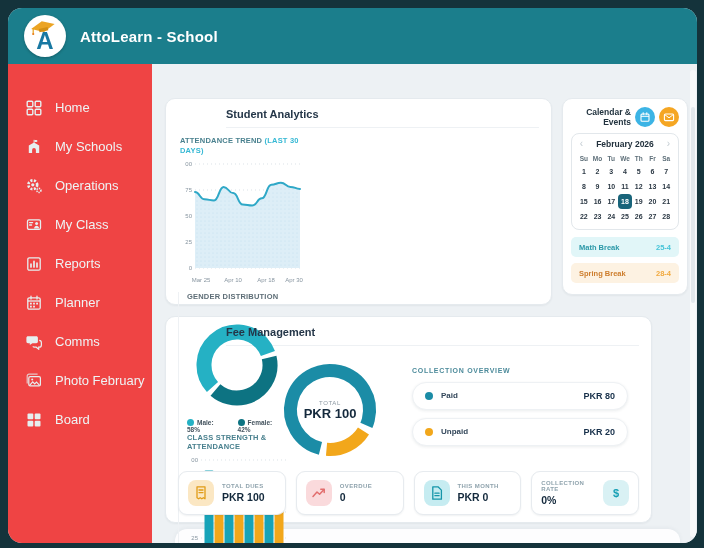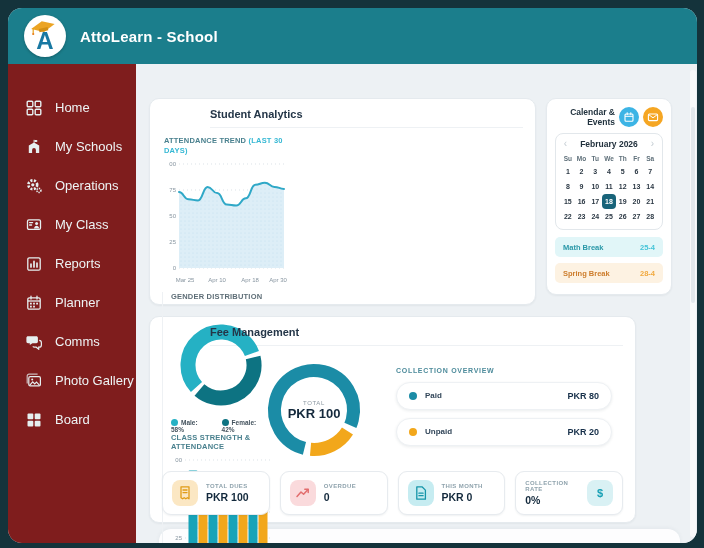--- a/index.html
+++ b/index.html
@@ -6,21 +6,21 @@
   body{
     width:704px;height:548px;background:#14333b;overflow:hidden;position:relative;
     font-family:"Liberation Sans", sans-serif;
   }
   .frame{position:absolute;left:8px;top:8px;width:689px;height:535px;border-radius:14px;
     overflow:hidden;background:#edf1f4;display:flex;flex-direction:column;}
   .header{height:56px;background:#1b7e8c;display:flex;align-items:center;padding:0 16px;gap:14px;flex:0 0 auto;}
   .logo{width:42px;height:42px;border-radius:50%;background:#fff;display:flex;align-items:center;justify-content:center;box-shadow:0 1px 3px rgba(0,0,0,.25);}
   .app-title{color:#fff;font-weight:bold;font-size:15px;letter-spacing:.2px;}
   .app-body{flex:1;display:flex;min-height:0;}
-  .sidebar{width:128px;background:#7f1d1d;padding-top:24px;box-sizing:border-box;flex:0 0 auto;}
+  .sidebar{width:144px;background:#ef4444;padding-top:24px;box-sizing:border-box;flex:0 0 auto;}
   .nav-item{display:flex;align-items:center;gap:13px;height:39px;padding-left:18px;color:#eef4f5;font-size:13px;cursor:pointer;}
   .nav-item svg{flex:0 0 auto;display:block;color:#e6eff0;}
   .content{flex:1;position:relative;padding:34px 9px 0 13px;box-sizing:border-box;min-width:0;background:#edf1f4;}
   .row1{display:flex;gap:10px;}
   .card{background:#fff;border:1px solid #e5eaee;border-radius:10px;box-shadow:0 1px 2px rgba(30,50,70,.06);box-sizing:border-box;}
   .card-head{font-size:11px;font-weight:bold;color:#243648;padding-bottom:7px;border-bottom:1px solid #eef1f4;margin-left:48px;}
   
   .analytics{width:387px;height:207px;padding:9px 12px;}
   .charts-row{display:flex;margin-top:8px;flex-direction:column;}
   .chart-col{padding:0 8px;box-sizing:border-box;}
@@ -179,21 +179,21 @@
         </div>
         <div class="nav-item">
           <span>
             <svg width="16" height="16" viewBox="0 0 16 16" fill="none" stroke="currentColor" stroke-width="1.2">
               <path d="M1.2 10.4V3A1.8 1.8 0 0 1 3 1.2h8.6" opacity=".75"></path>
               <rect x="2.8" y="3.6" width="11.6" height="9.2" rx="1.4"></rect>
               <circle cx="6.2" cy="6.6" r="1" fill="currentColor" stroke="none"></circle>
               <path d="M3.8 12.2l2.9-3.3 2 2.1 1.8-1.8 2.9 3"></path>
             </svg>
           </span>
-          <span>Photo Gallery</span>
+          <span>Photo February</span>
         </div>
         <div class="nav-item">
           <span>
             <svg width="16" height="16" viewBox="0 0 16 16" fill="currentColor">
               <rect x="1.5" y="1.5" width="5.8" height="5.8" rx="1"></rect>
               <rect x="8.7" y="1.5" width="5.8" height="5.8" rx="1"></rect>
               <rect x="1.5" y="8.7" width="5.8" height="5.8" rx="1"></rect>
               <rect x="8.7" y="8.7" width="5.8" height="5.8" rx="1"></rect>
             </svg>
           </span>

